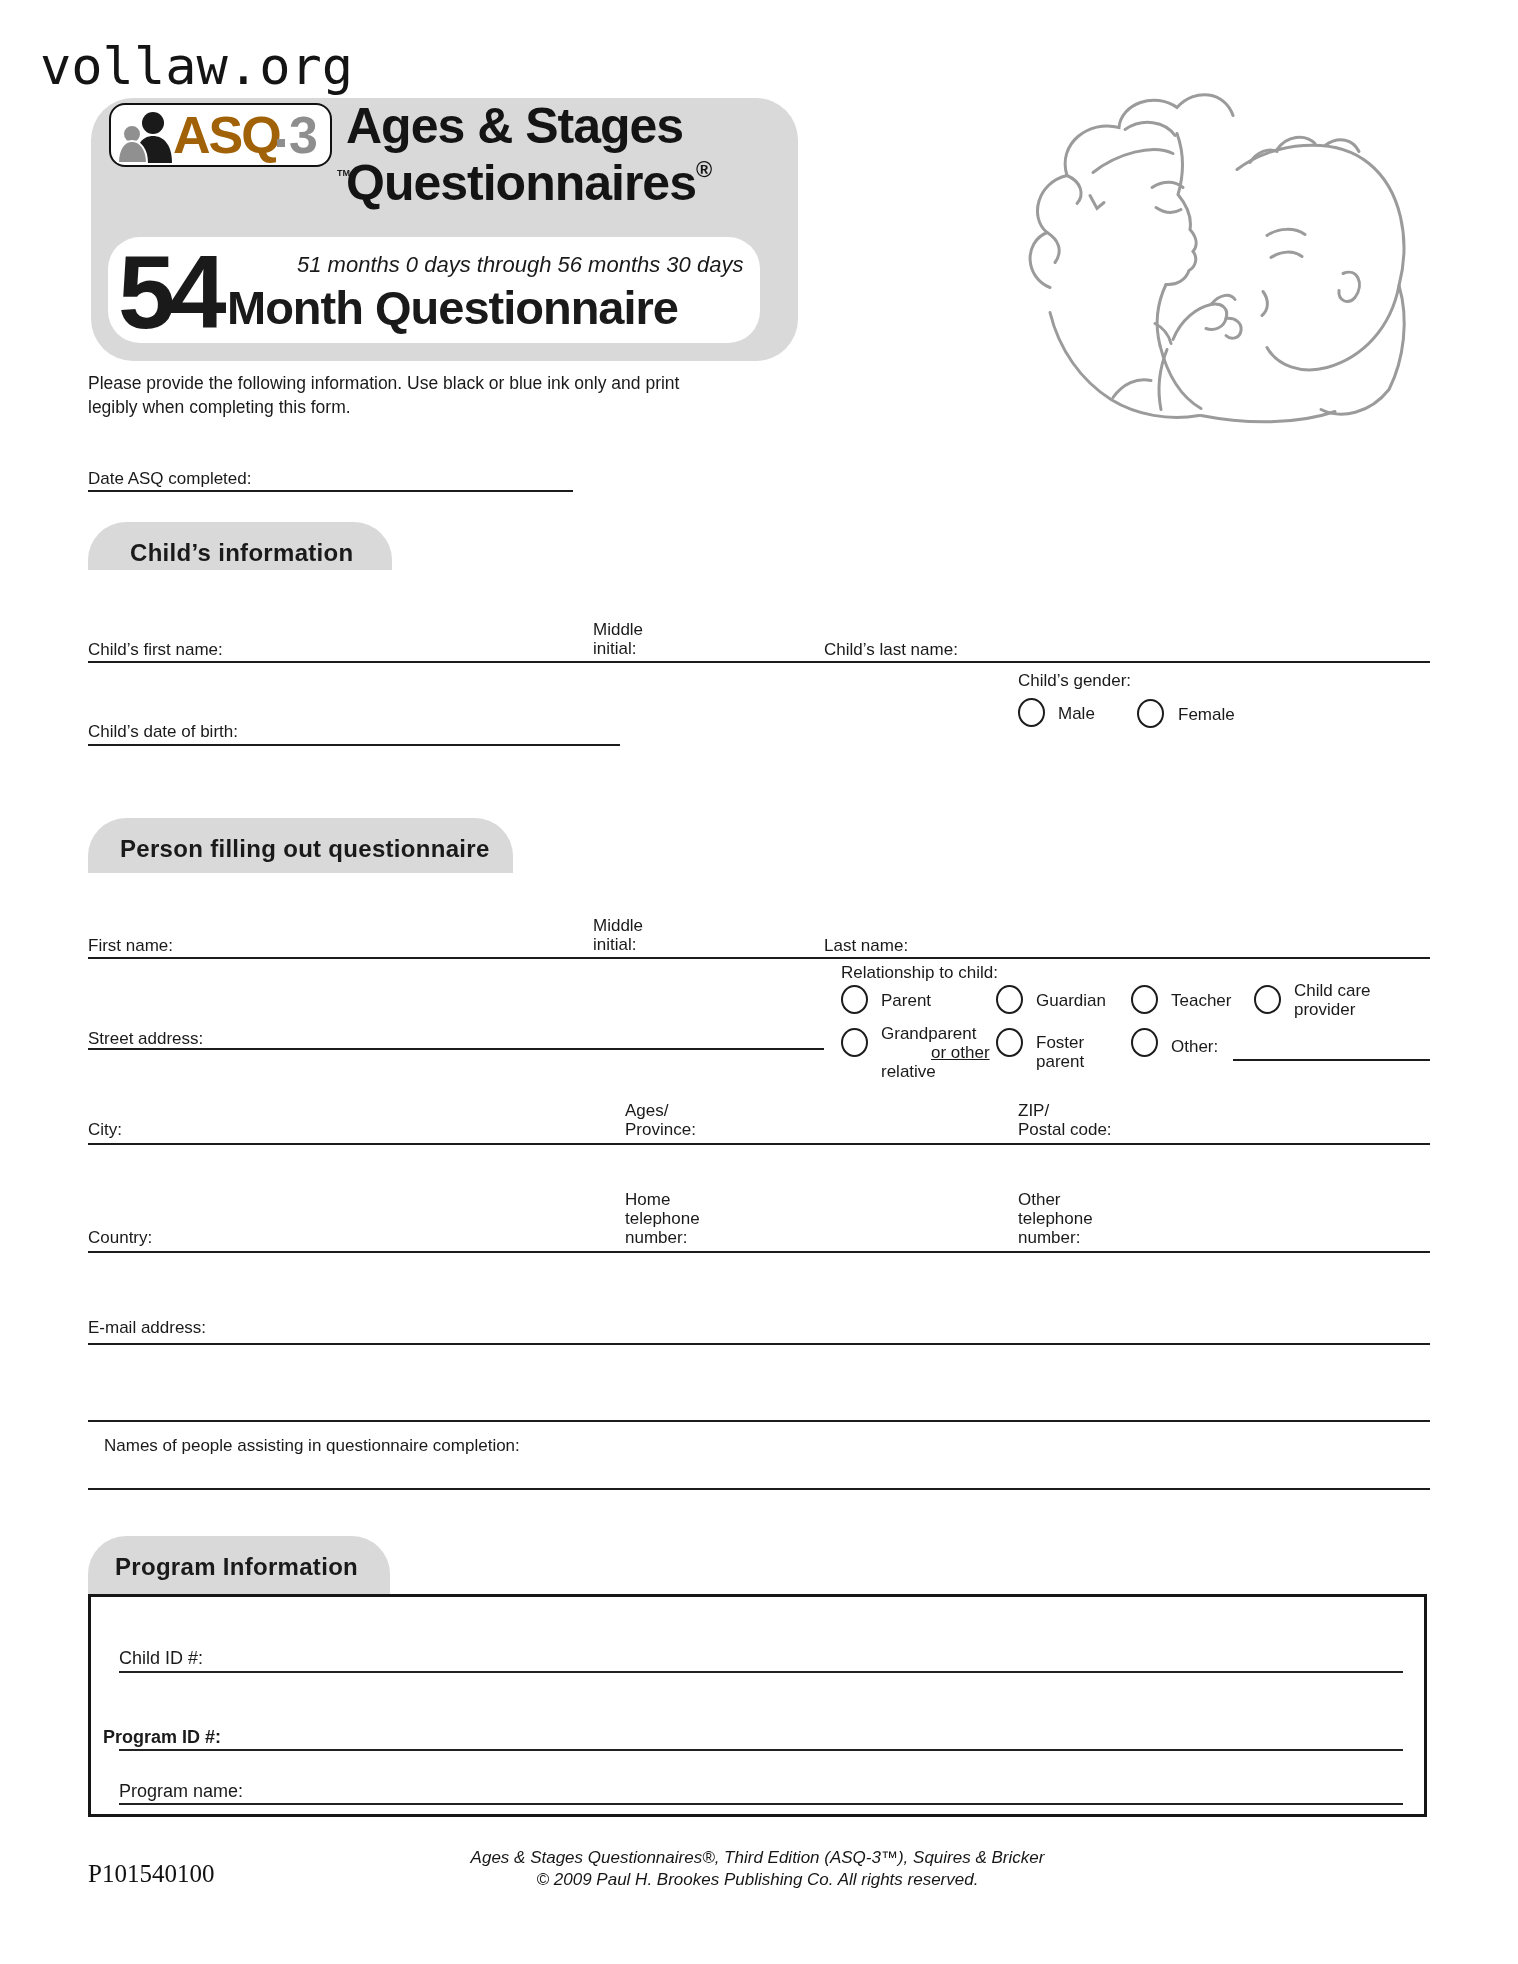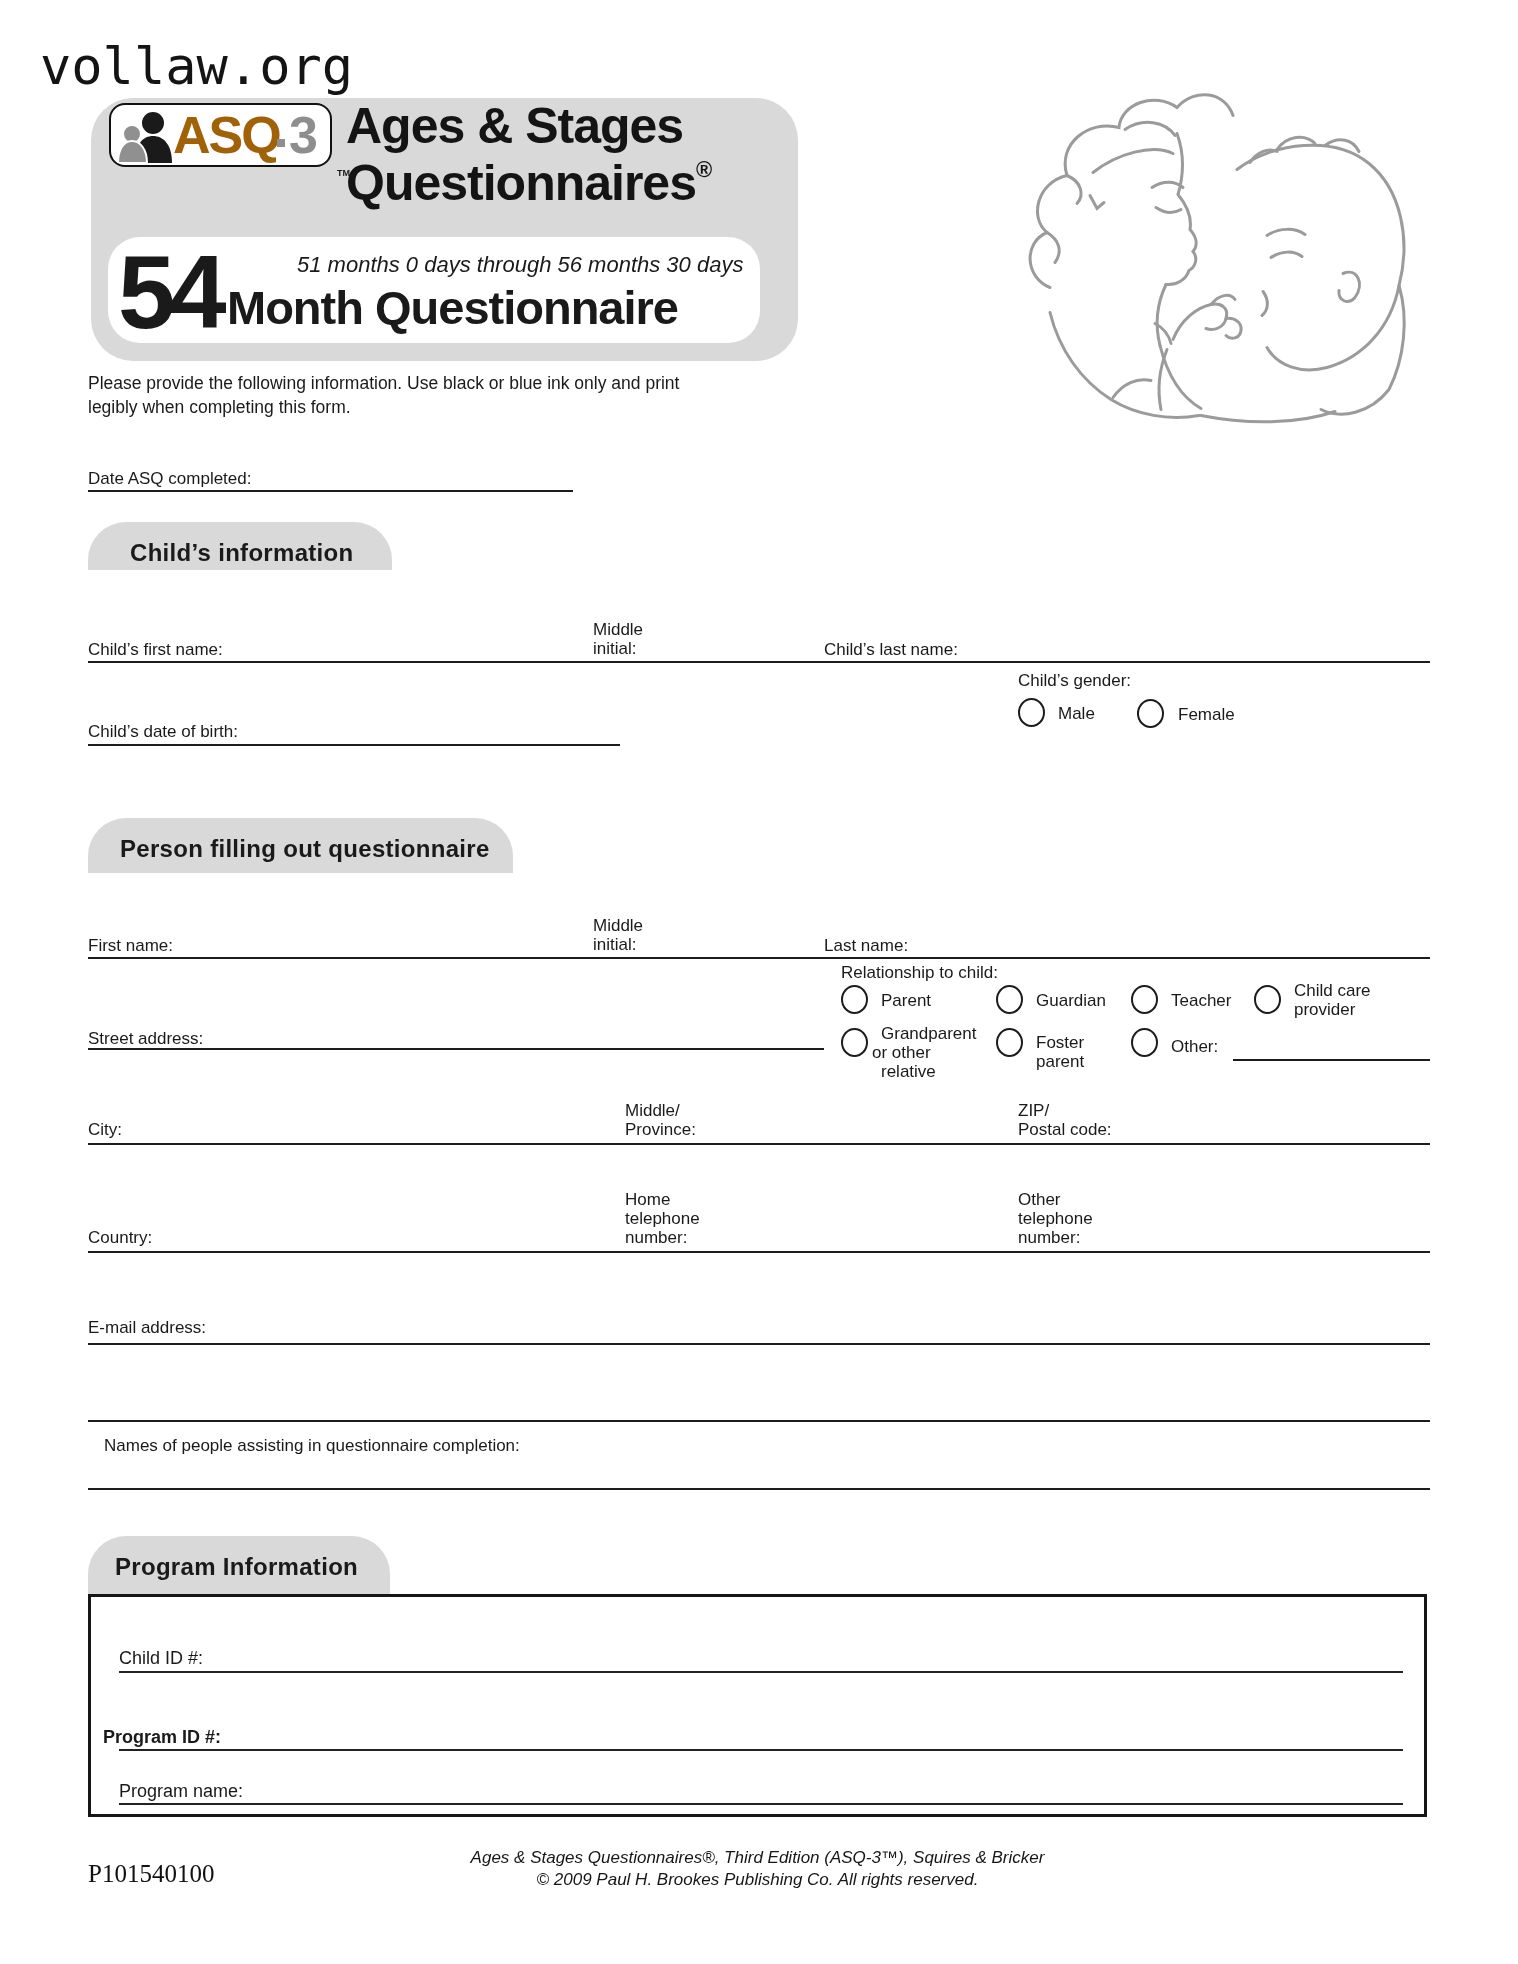--- a/index.html
+++ b/index.html
@@ -151,31 +151,31 @@
   <div class="lbl" style="left:1171px;top:991px;">Teacher</div>
   <div class="radio" style="left:1254px;top:985px;"></div>
   <div class="lbl" style="left:1294px;top:981px;">Child care</div>
   <div class="lbl" style="left:1294px;top:1000px;">provider</div>
 
   <div class="lbl" style="left:88px;top:1029px;">Street address:</div>
   <div class="line" style="left:88px;top:1048px;width:736px;"></div>
 
   <div class="radio" style="left:841px;top:1028px;"></div>
   <div class="lbl" style="left:881px;top:1024px;">Grandparent</div>
-  <div class="lbl" style="left:872px;top:1043px;">or other</div>
+  <div class="lbl" style="left:931px;top:1043px;text-decoration:underline;">or other</div>
   <div class="lbl" style="left:881px;top:1062px;">relative</div>
   <div class="radio" style="left:996px;top:1028px;"></div>
   <div class="lbl" style="left:1036px;top:1033px;">Foster</div>
   <div class="lbl" style="left:1036px;top:1052px;">parent</div>
   <div class="radio" style="left:1131px;top:1028px;"></div>
   <div class="lbl" style="left:1171px;top:1037px;">Other:</div>
   <div class="line" style="left:1233px;top:1059px;width:197px;"></div>
 
   <div class="lbl" style="left:88px;top:1120px;">City:</div>
-  <div class="lbl" style="left:625px;top:1101px;">Middle/</div>
+  <div class="lbl" style="left:625px;top:1101px;">Ages/</div>
   <div class="lbl" style="left:625px;top:1120px;">Province:</div>
   <div class="lbl" style="left:1018px;top:1101px;">ZIP/</div>
   <div class="lbl" style="left:1018px;top:1120px;">Postal code:</div>
   <div class="line" style="left:88px;top:1143px;width:1342px;"></div>
 
   <div class="lbl" style="left:88px;top:1228px;">Country:</div>
   <div class="lbl" style="left:625px;top:1190px;">Home</div>
   <div class="lbl" style="left:625px;top:1209px;">telephone</div>
   <div class="lbl" style="left:625px;top:1228px;">number:</div>
   <div class="lbl" style="left:1018px;top:1190px;">Other</div>

